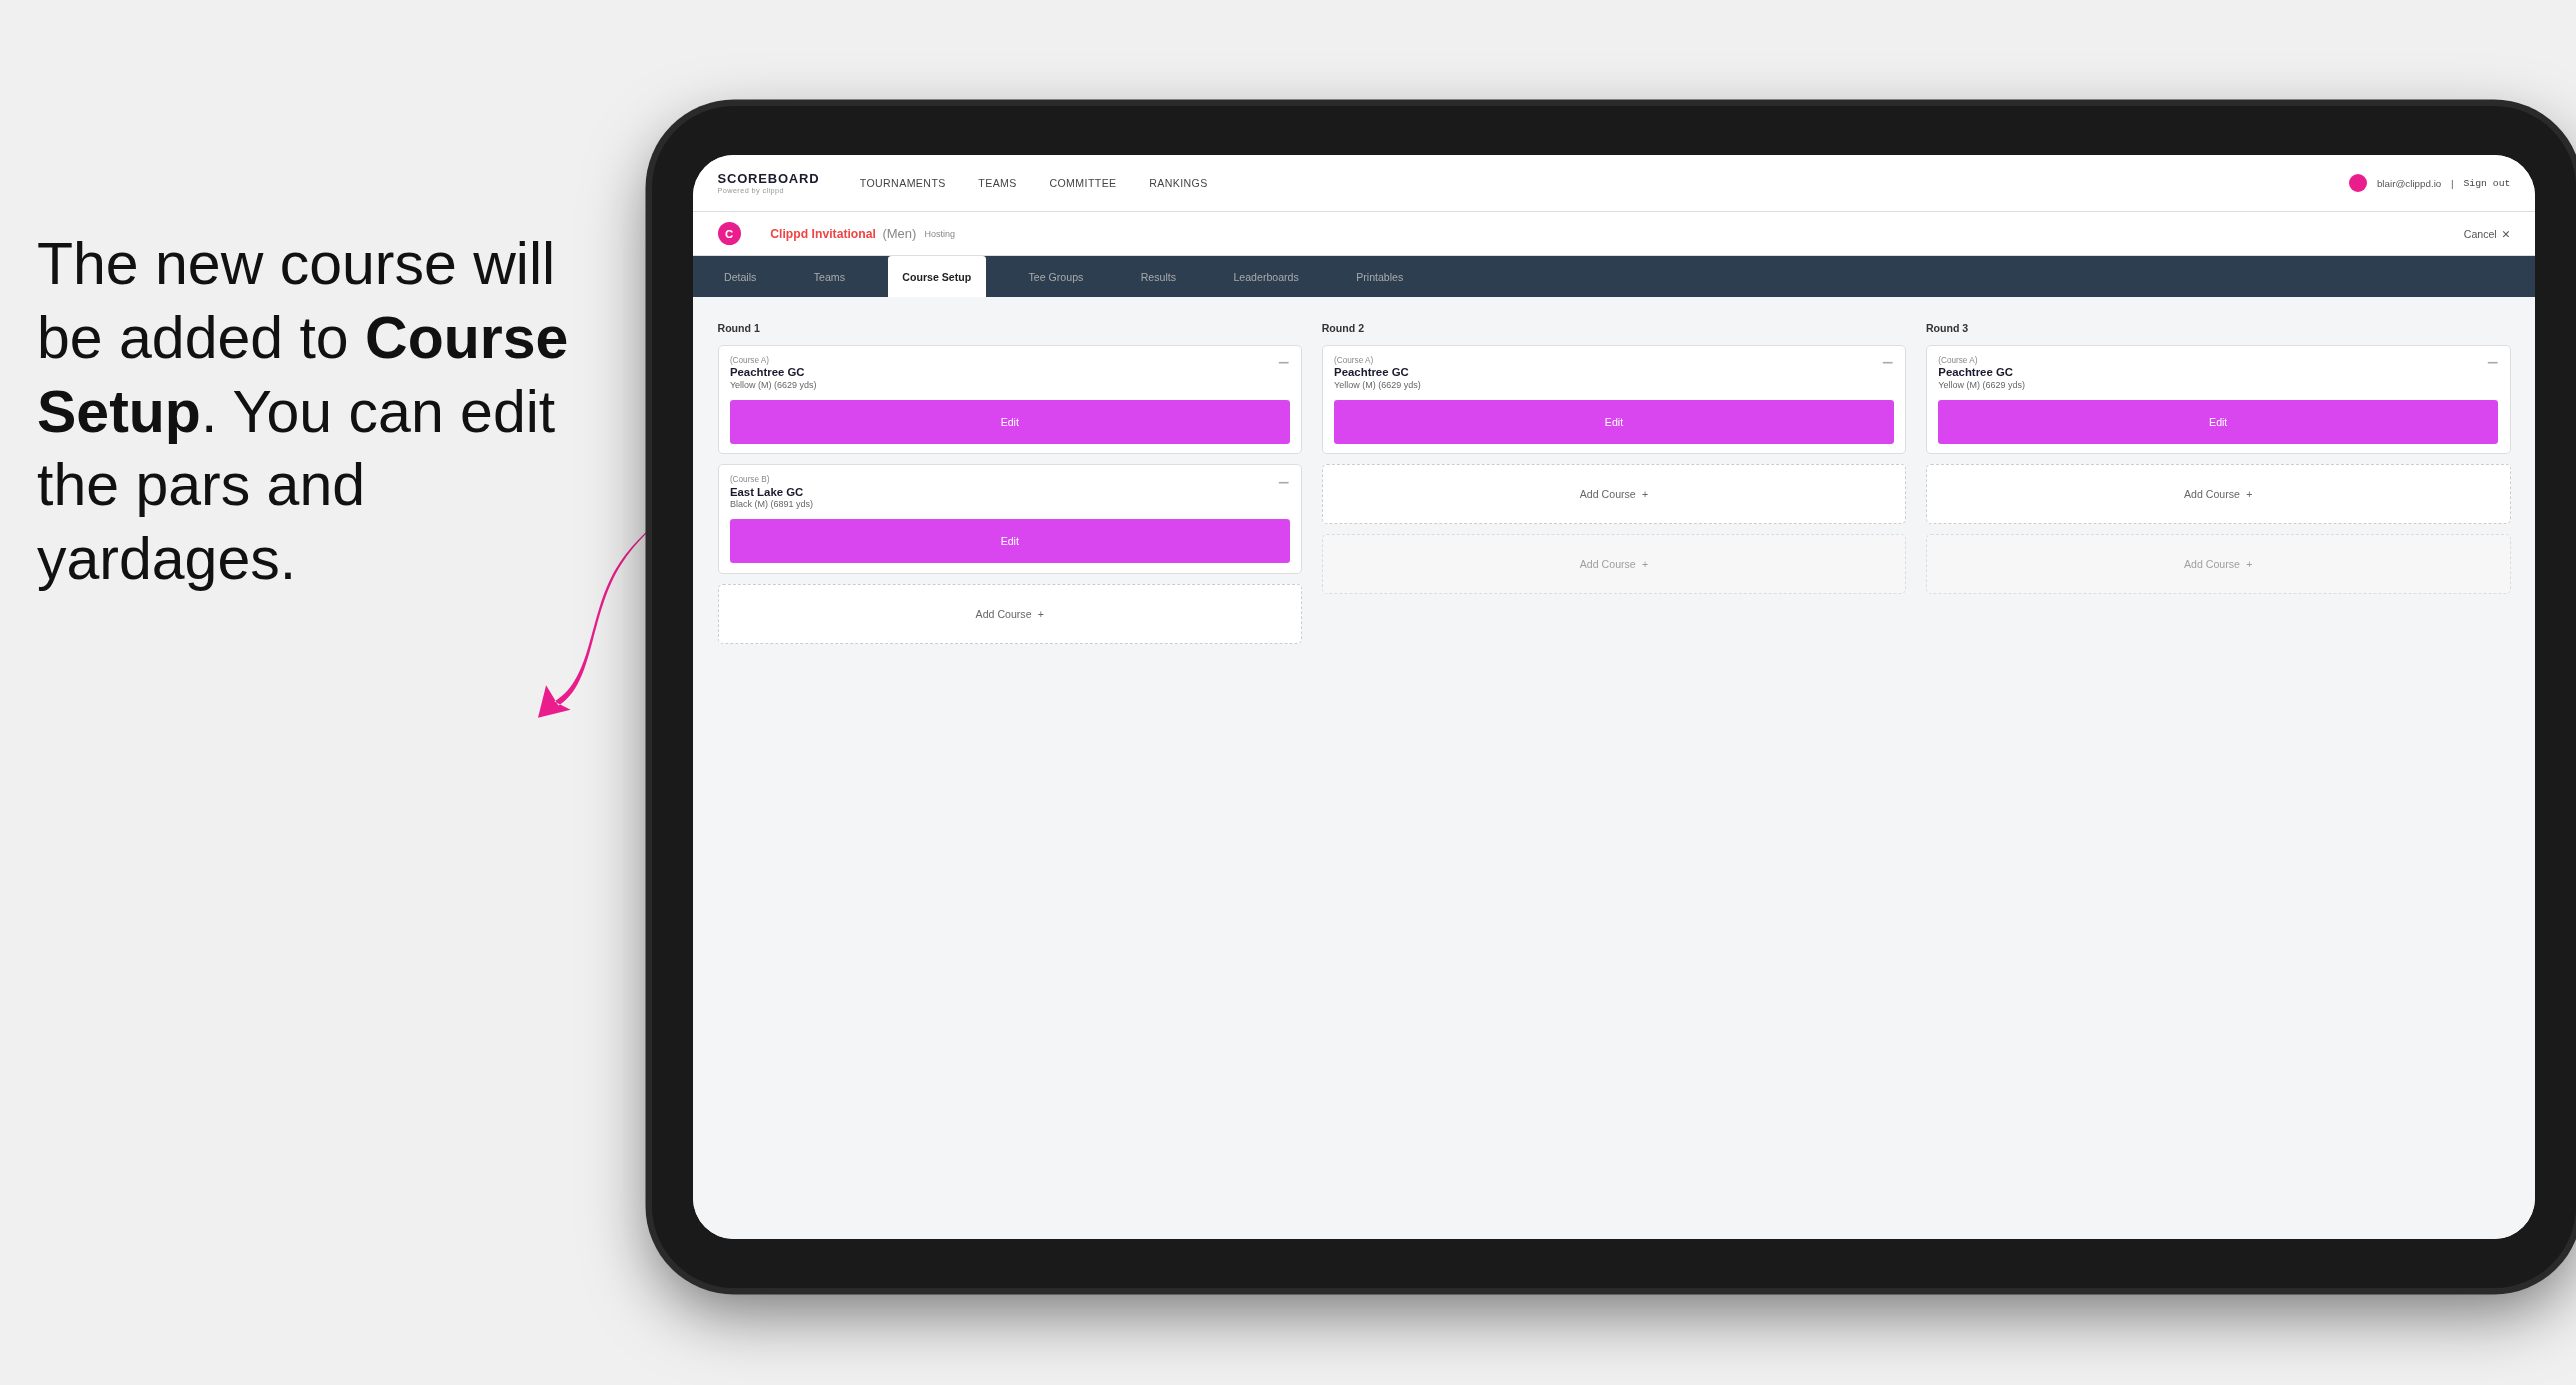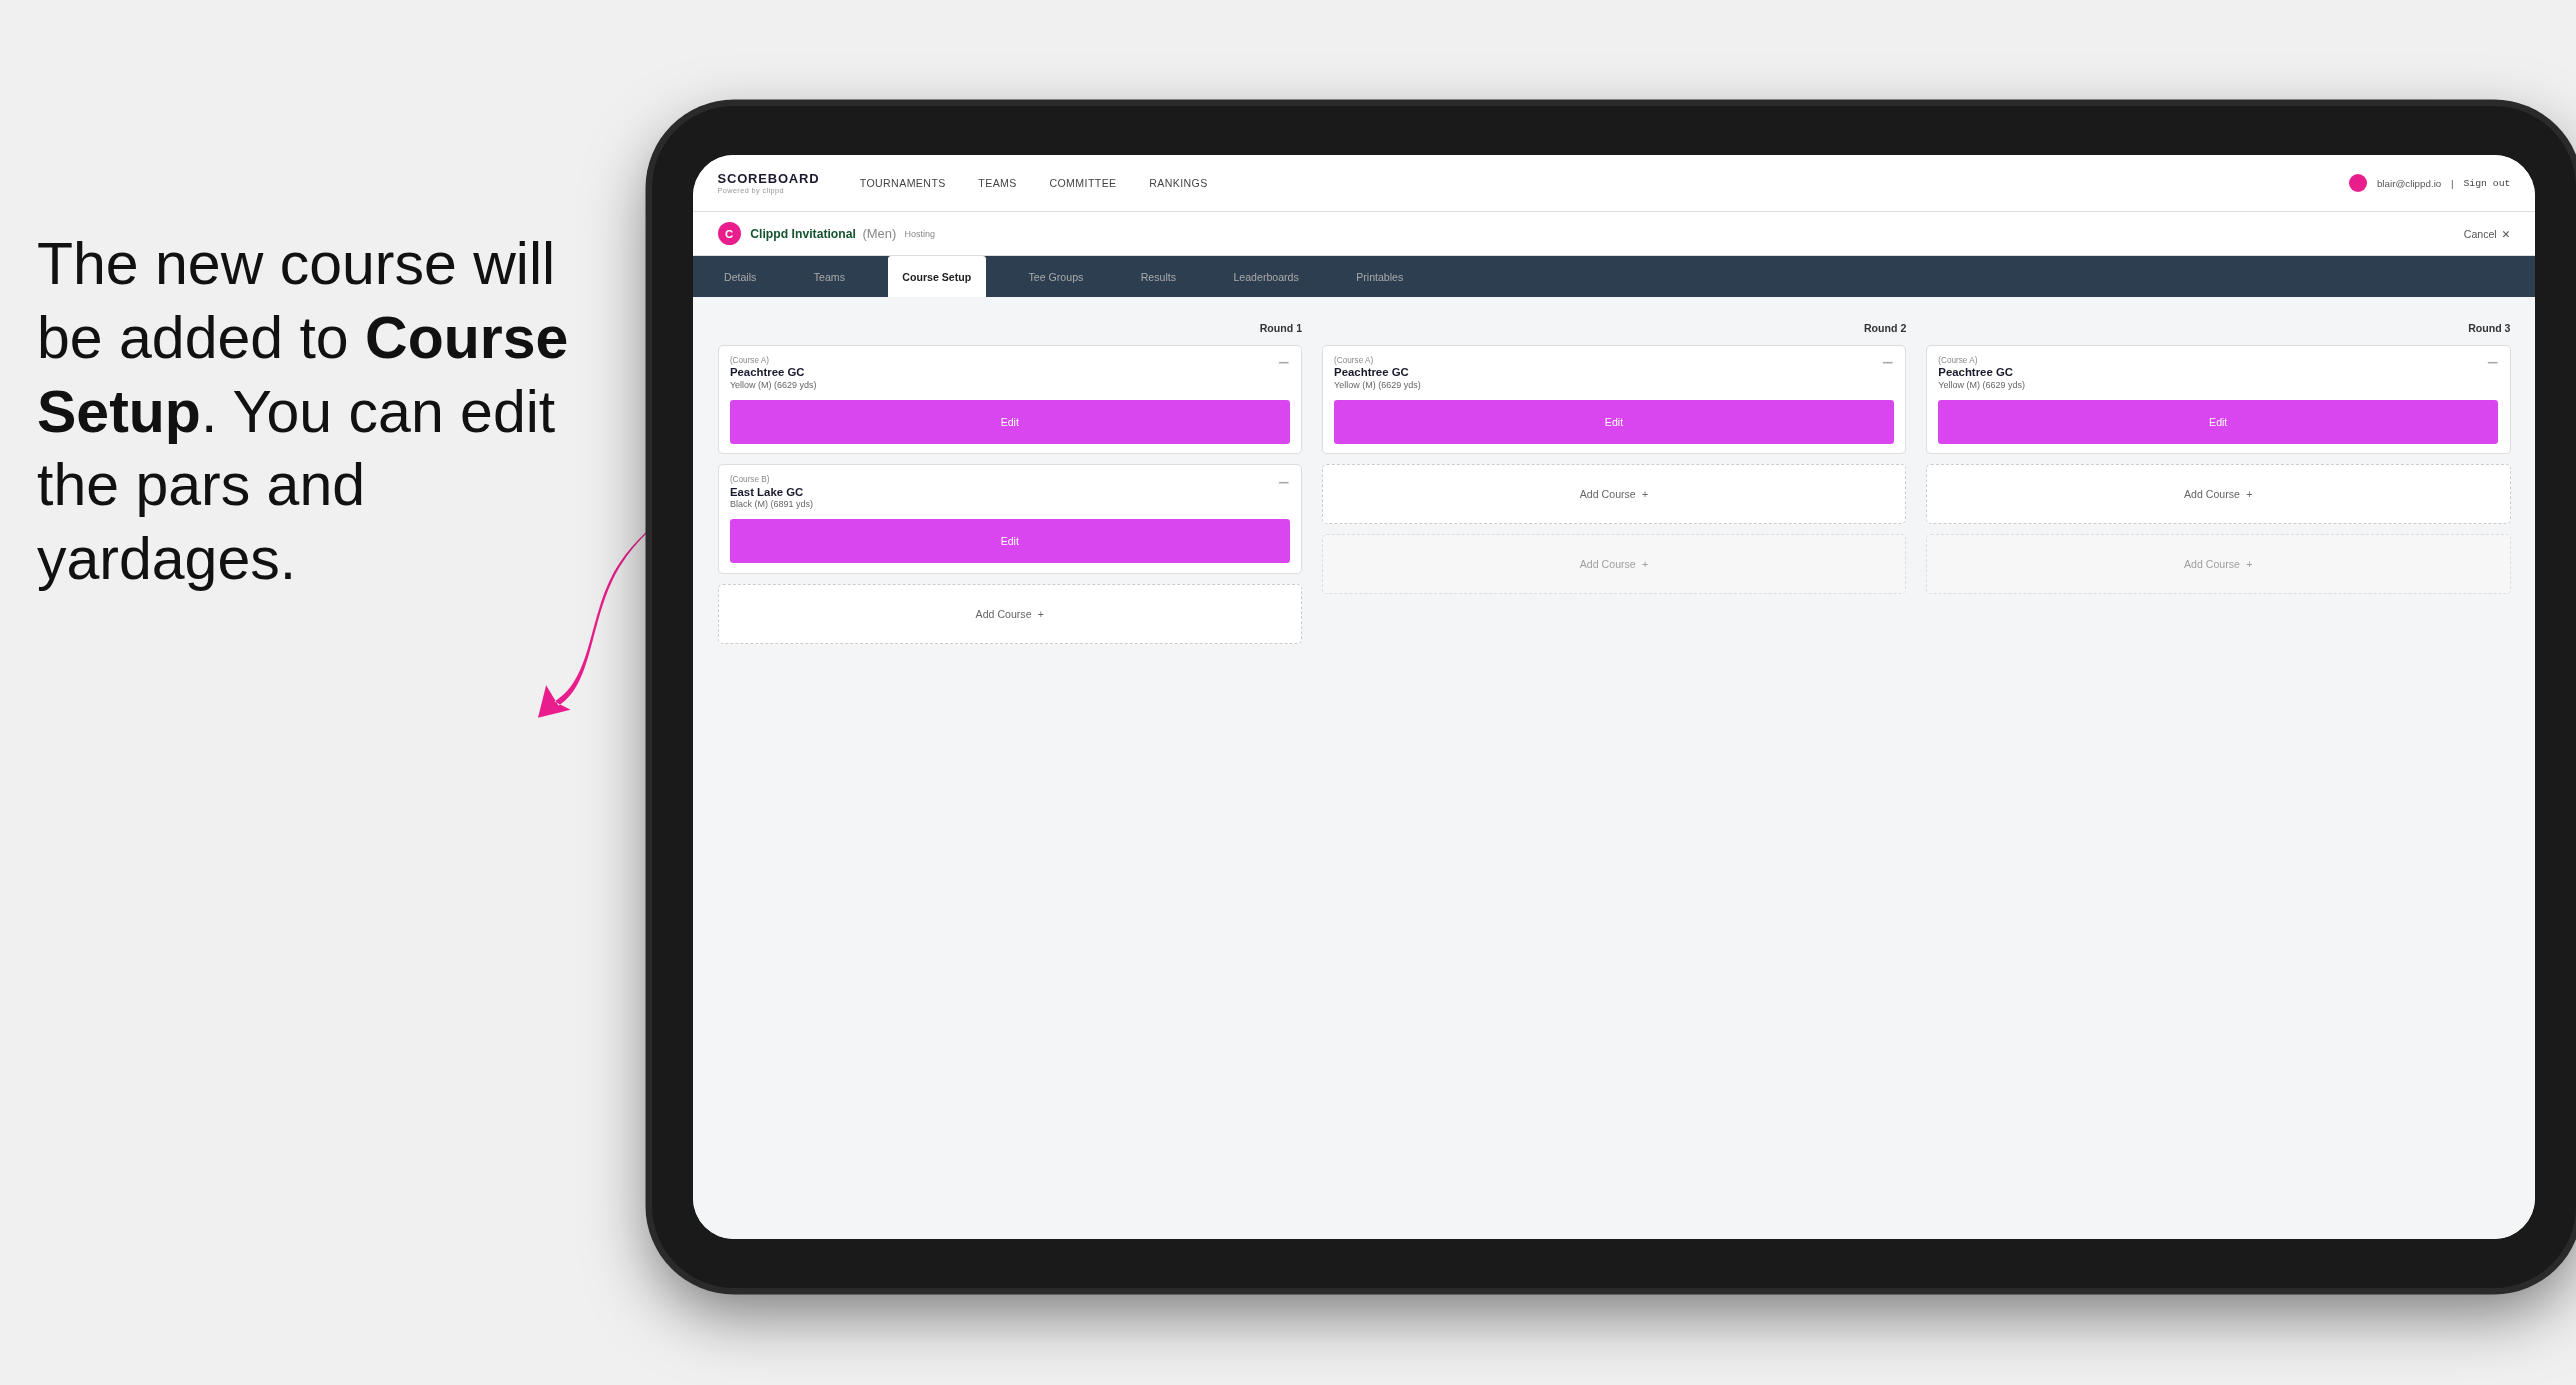--- a/index.html
+++ b/index.html
@@ -143,21 +143,22 @@
       justify-content: center;
       color: #fff;
       font-size: 11.4px;
       font-weight: 900;
       margin-right: 9.8px;
     }
 
     .tournament-name {
       font-size: 12.2px;
       font-weight: 600;
-      color: #14532d;
+      color: #ef4444;
+      margin-left: 20px;
     }
 
     .tournament-sub {
       font-size: 13px;
       color: #888;
       margin-left: 6.5px;
     }
 
     .hosting-badge {
       font-size: 9px;
@@ -221,21 +222,20 @@
     .round-column {
       display: flex;
       flex-direction: column;
     }
 
     .round-label {
       font-size: 10.6px;
       font-weight: 600;
       color: #333;
       margin-bottom: 11.4px;
-      text-align: right;
     }
 
     .course-card {
       background: #fff;
       border: 0.8px solid #ddd;
       border-radius: 4.9px;
       padding: 9.8px 11.4px 9.8px 11.4px;
       margin-bottom: 9.8px;
       position: relative;
     }

